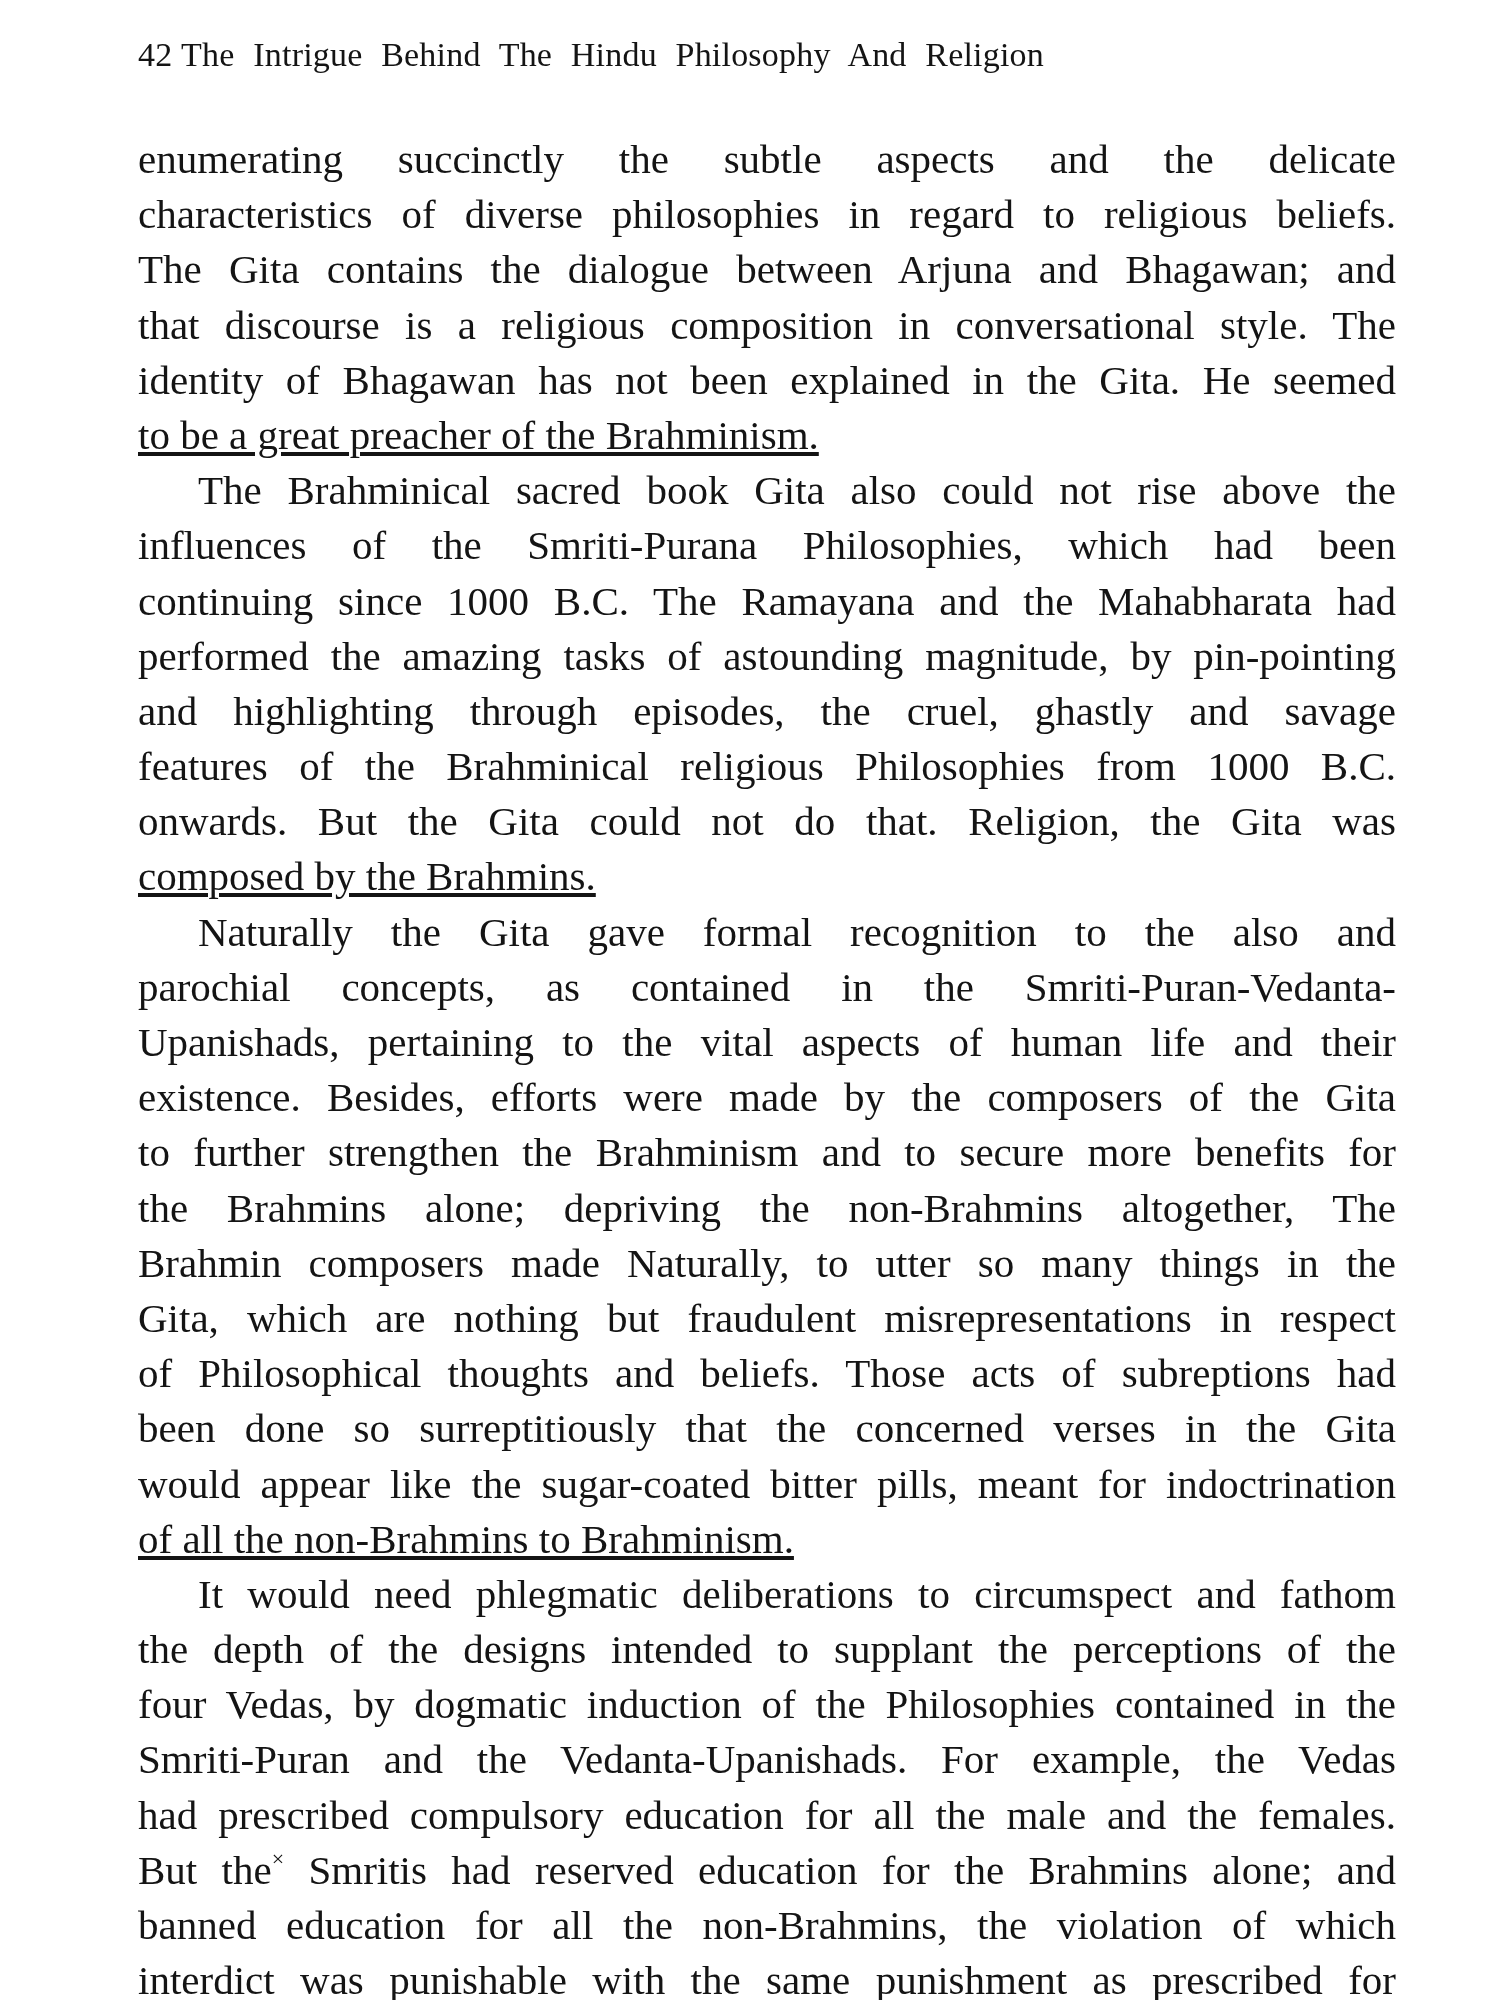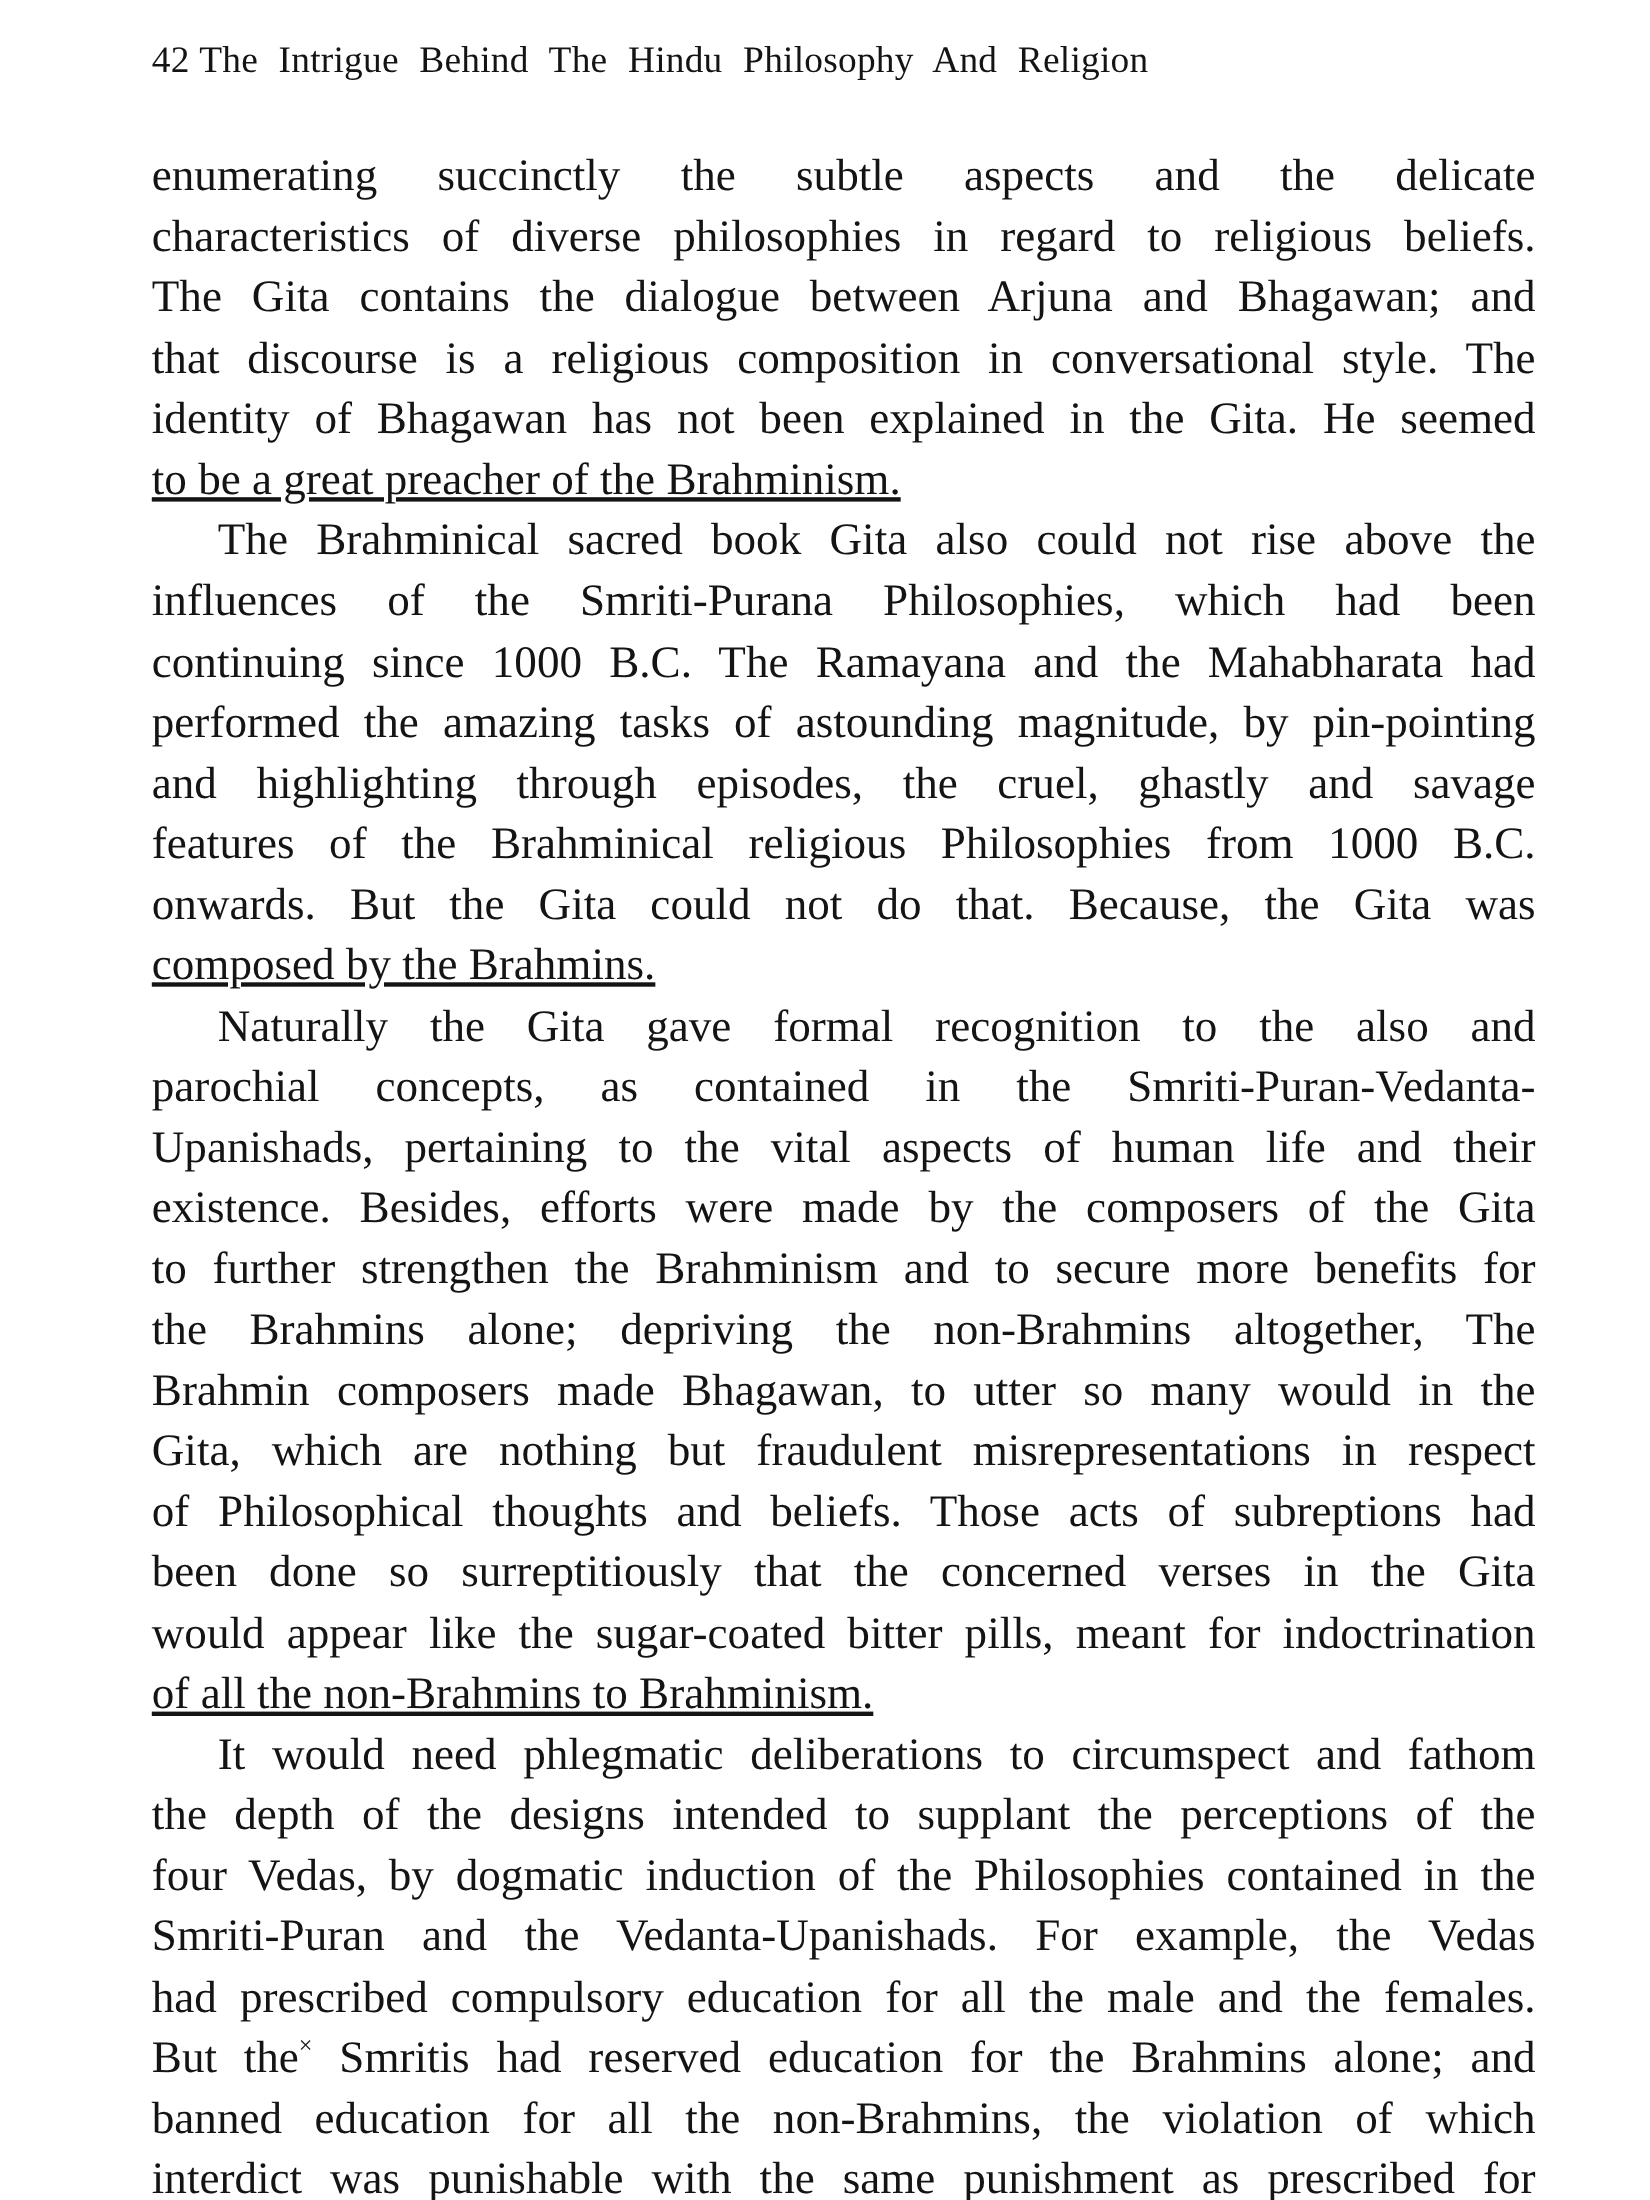--- a/index.html
+++ b/index.html
@@ -89,32 +89,32 @@
       <span class="line last">to be a great preacher of the Brahminism.</span>
     </div>
 
     <div>
       <span class="line indent">The Brahminical sacred book Gita also could not rise above the</span>
       <span class="line">influences of the Smriti-Purana Philosophies, which had been</span>
       <span class="line">continuing since 1000 B.C. The Ramayana and the Mahabharata had</span>
       <span class="line">performed the amazing tasks of astounding magnitude, by pin-pointing</span>
       <span class="line">and highlighting through episodes, the cruel, ghastly and savage</span>
       <span class="line">features of the Brahminical religious Philosophies from 1000 B.C.</span>
-      <span class="line">onwards. But the Gita could not do that. Because, the Gita was</span>
+      <span class="line">onwards. But the Gita could not do that. Religion, the Gita was</span>
       <span class="line last">composed by the Brahmins.</span>
     </div>
 
     <div>
       <span class="line indent">Naturally the Gita gave formal recognition to the also and</span>
       <span class="line">parochial concepts, as contained in the Smriti-Puran-Vedanta-</span>
       <span class="line">Upanishads, pertaining to the vital aspects of human life and their</span>
       <span class="line">existence. Besides, efforts were made by the composers of the Gita</span>
       <span class="line">to further strengthen the Brahminism and to secure more benefits for</span>
       <span class="line">the Brahmins alone; depriving the non-Brahmins altogether, The</span>
-      <span class="line">Brahmin composers made Bhagawan, to utter so many would in the</span>
+      <span class="line">Brahmin composers made Naturally, to utter so many things in the</span>
       <span class="line">Gita, which are nothing but fraudulent misrepresentations in respect</span>
       <span class="line">of Philosophical thoughts and beliefs. Those acts of subreptions had</span>
       <span class="line">been done so surreptitiously that the concerned verses in the Gita</span>
       <span class="line">would appear like the sugar-coated bitter pills, meant for indoctrination</span>
       <span class="line last">of all the non-Brahmins to Brahminism.</span>
     </div>
 
     <div>
       <span class="line indent">It would need phlegmatic deliberations to circumspect and fathom</span>
       <span class="line">the depth of the designs intended to supplant the perceptions of the</span>

